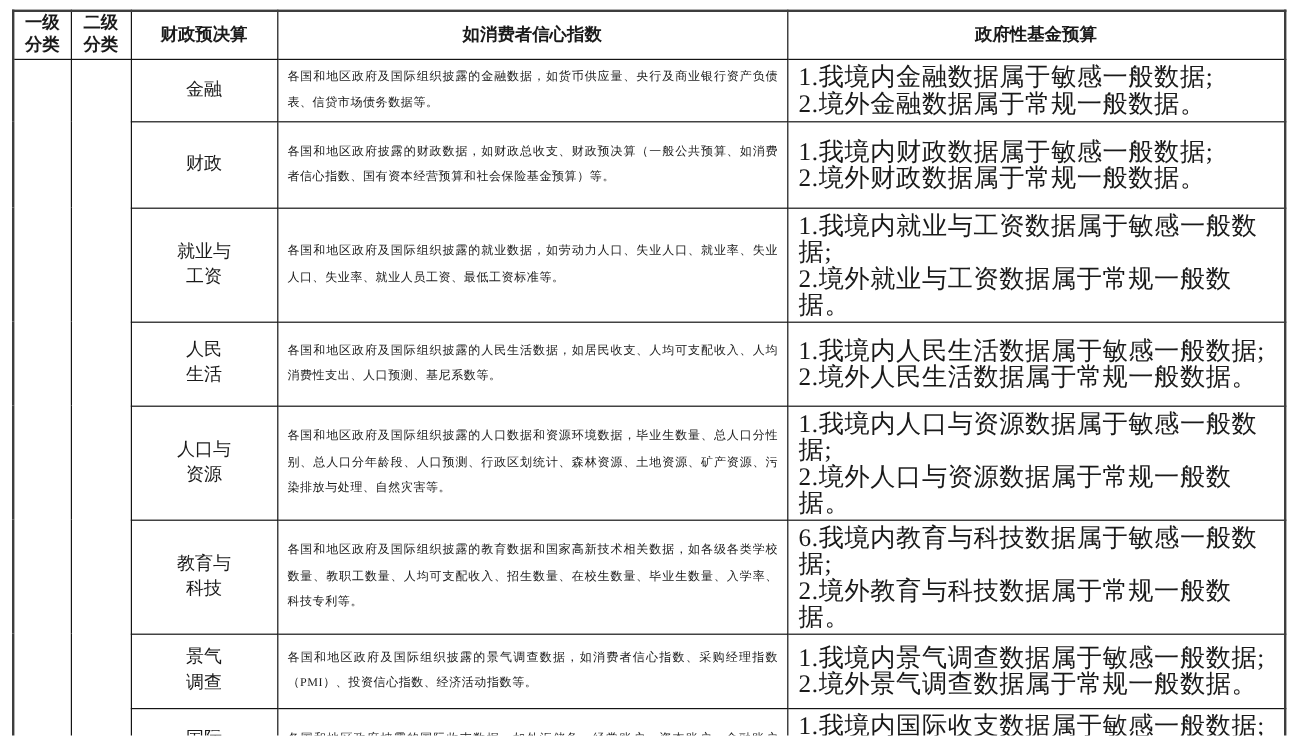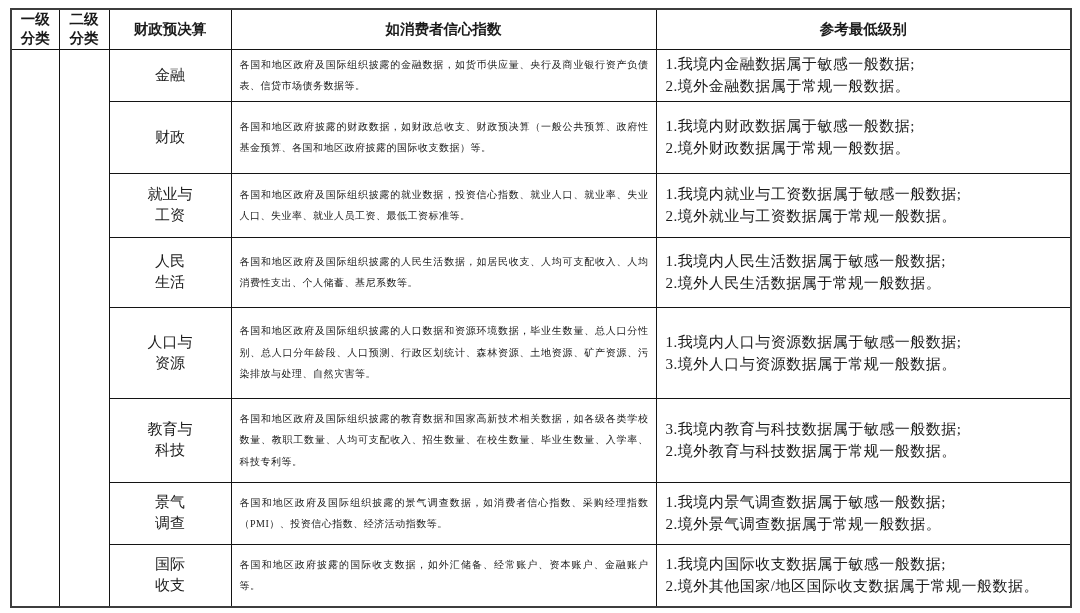--- a/index.html
+++ b/index.html
@@ -37,21 +37,21 @@
   }
   td.desc {
     font-size: 10px;
     line-height: 21.5px;
     text-align: justify;
     text-justify: inter-character;
     padding: 3px 7px 3px 8px;
     letter-spacing: 0.5px;
   }
   td.level {
-    font-size: 15px;
+    font-size: 21px;
     line-height: 22px;
     white-space: pre-line;
     padding: 3px 6px 3px 9px;
     letter-spacing: 0.5px;
   }
   td.empty-merged { background: #ffffff; }
 </style>
 </head>
 <body>
 
@@ -64,62 +64,62 @@
     <col style="width:415px">
   </colgroup>
   <tbody>
       <tr>
     <th class="hdr">一级
 分类</th>
     <th class="hdr">二级
 分类</th>
     <th class="hdr">财政预决算</th>
     <th class="hdr">如消费者信心指数</th>
-    <th class="hdr">参考最低级别</th>
+    <th class="hdr">政府性基金预算</th>
   </tr>
   <tr style="height:52px">
     <td class="empty-merged" rowspan="8"></td>
     <td class="empty-merged" rowspan="8"></td>
     <td class="cat3">金融</td>
     <td class="desc">各国和地区政府及国际组织披露的金融数据，如货币供应量、央行及商业银行资产负债表、信贷市场债务数据等。</td>
     <td class="level">1.我境内金融数据属于敏感一般数据;
 2.境外金融数据属于常规一般数据。</td>
   </tr>
   <tr style="height:72px">
     <td class="cat3">财政</td>
-    <td class="desc">各国和地区政府披露的财政数据，如财政总收支、财政预决算（一般公共预算、政府性基金预算、各国和地区政府披露的国际收支数据）等。</td>
+    <td class="desc">各国和地区政府披露的财政数据，如财政总收支、财政预决算（一般公共预算、如消费者信心指数、国有资本经营预算和社会保险基金预算）等。</td>
     <td class="level">1.我境内财政数据属于敏感一般数据;
 2.境外财政数据属于常规一般数据。</td>
   </tr>
   <tr style="height:64px">
     <td class="cat3">就业与
 工资</td>
-    <td class="desc">各国和地区政府及国际组织披露的就业数据，投资信心指数、就业人口、就业率、失业人口、失业率、就业人员工资、最低工资标准等。</td>
+    <td class="desc">各国和地区政府及国际组织披露的就业数据，如劳动力人口、失业人口、就业率、失业人口、失业率、就业人员工资、最低工资标准等。</td>
     <td class="level">1.我境内就业与工资数据属于敏感一般数据;
 2.境外就业与工资数据属于常规一般数据。</td>
   </tr>
   <tr style="height:70px">
     <td class="cat3">人民
 生活</td>
-    <td class="desc">各国和地区政府及国际组织披露的人民生活数据，如居民收支、人均可支配收入、人均消费性支出、个人储蓄、基尼系数等。</td>
+    <td class="desc">各国和地区政府及国际组织披露的人民生活数据，如居民收支、人均可支配收入、人均消费性支出、人口预测、基尼系数等。</td>
     <td class="level">1.我境内人民生活数据属于敏感一般数据;
 2.境外人民生活数据属于常规一般数据。</td>
   </tr>
   <tr style="height:91px">
     <td class="cat3">人口与
 资源</td>
     <td class="desc">各国和地区政府及国际组织披露的人口数据和资源环境数据，毕业生数量、总人口分性别、总人口分年龄段、人口预测、行政区划统计、森林资源、土地资源、矿产资源、污染排放与处理、自然灾害等。</td>
     <td class="level">1.我境内人口与资源数据属于敏感一般数据;
-3.境外人口与资源数据属于常规一般数据。</td>
+2.境外人口与资源数据属于常规一般数据。</td>
   </tr>
   <tr style="height:84px">
     <td class="cat3">教育与
 科技</td>
     <td class="desc">各国和地区政府及国际组织披露的教育数据和国家高新技术相关数据，如各级各类学校数量、教职工数量、人均可支配收入、招生数量、在校生数量、毕业生数量、入学率、科技专利等。</td>
-    <td class="level">3.我境内教育与科技数据属于敏感一般数据;
+    <td class="level">6.我境内教育与科技数据属于敏感一般数据;
 2.境外教育与科技数据属于常规一般数据。</td>
   </tr>
   <tr style="height:62px">
     <td class="cat3">景气
 调查</td>
     <td class="desc">各国和地区政府及国际组织披露的景气调查数据，如消费者信心指数、采购经理指数（PMI）、投资信心指数、经济活动指数等。</td>
     <td class="level">1.我境内景气调查数据属于敏感一般数据;
 2.境外景气调查数据属于常规一般数据。</td>
   </tr>
   <tr style="height:63px">

